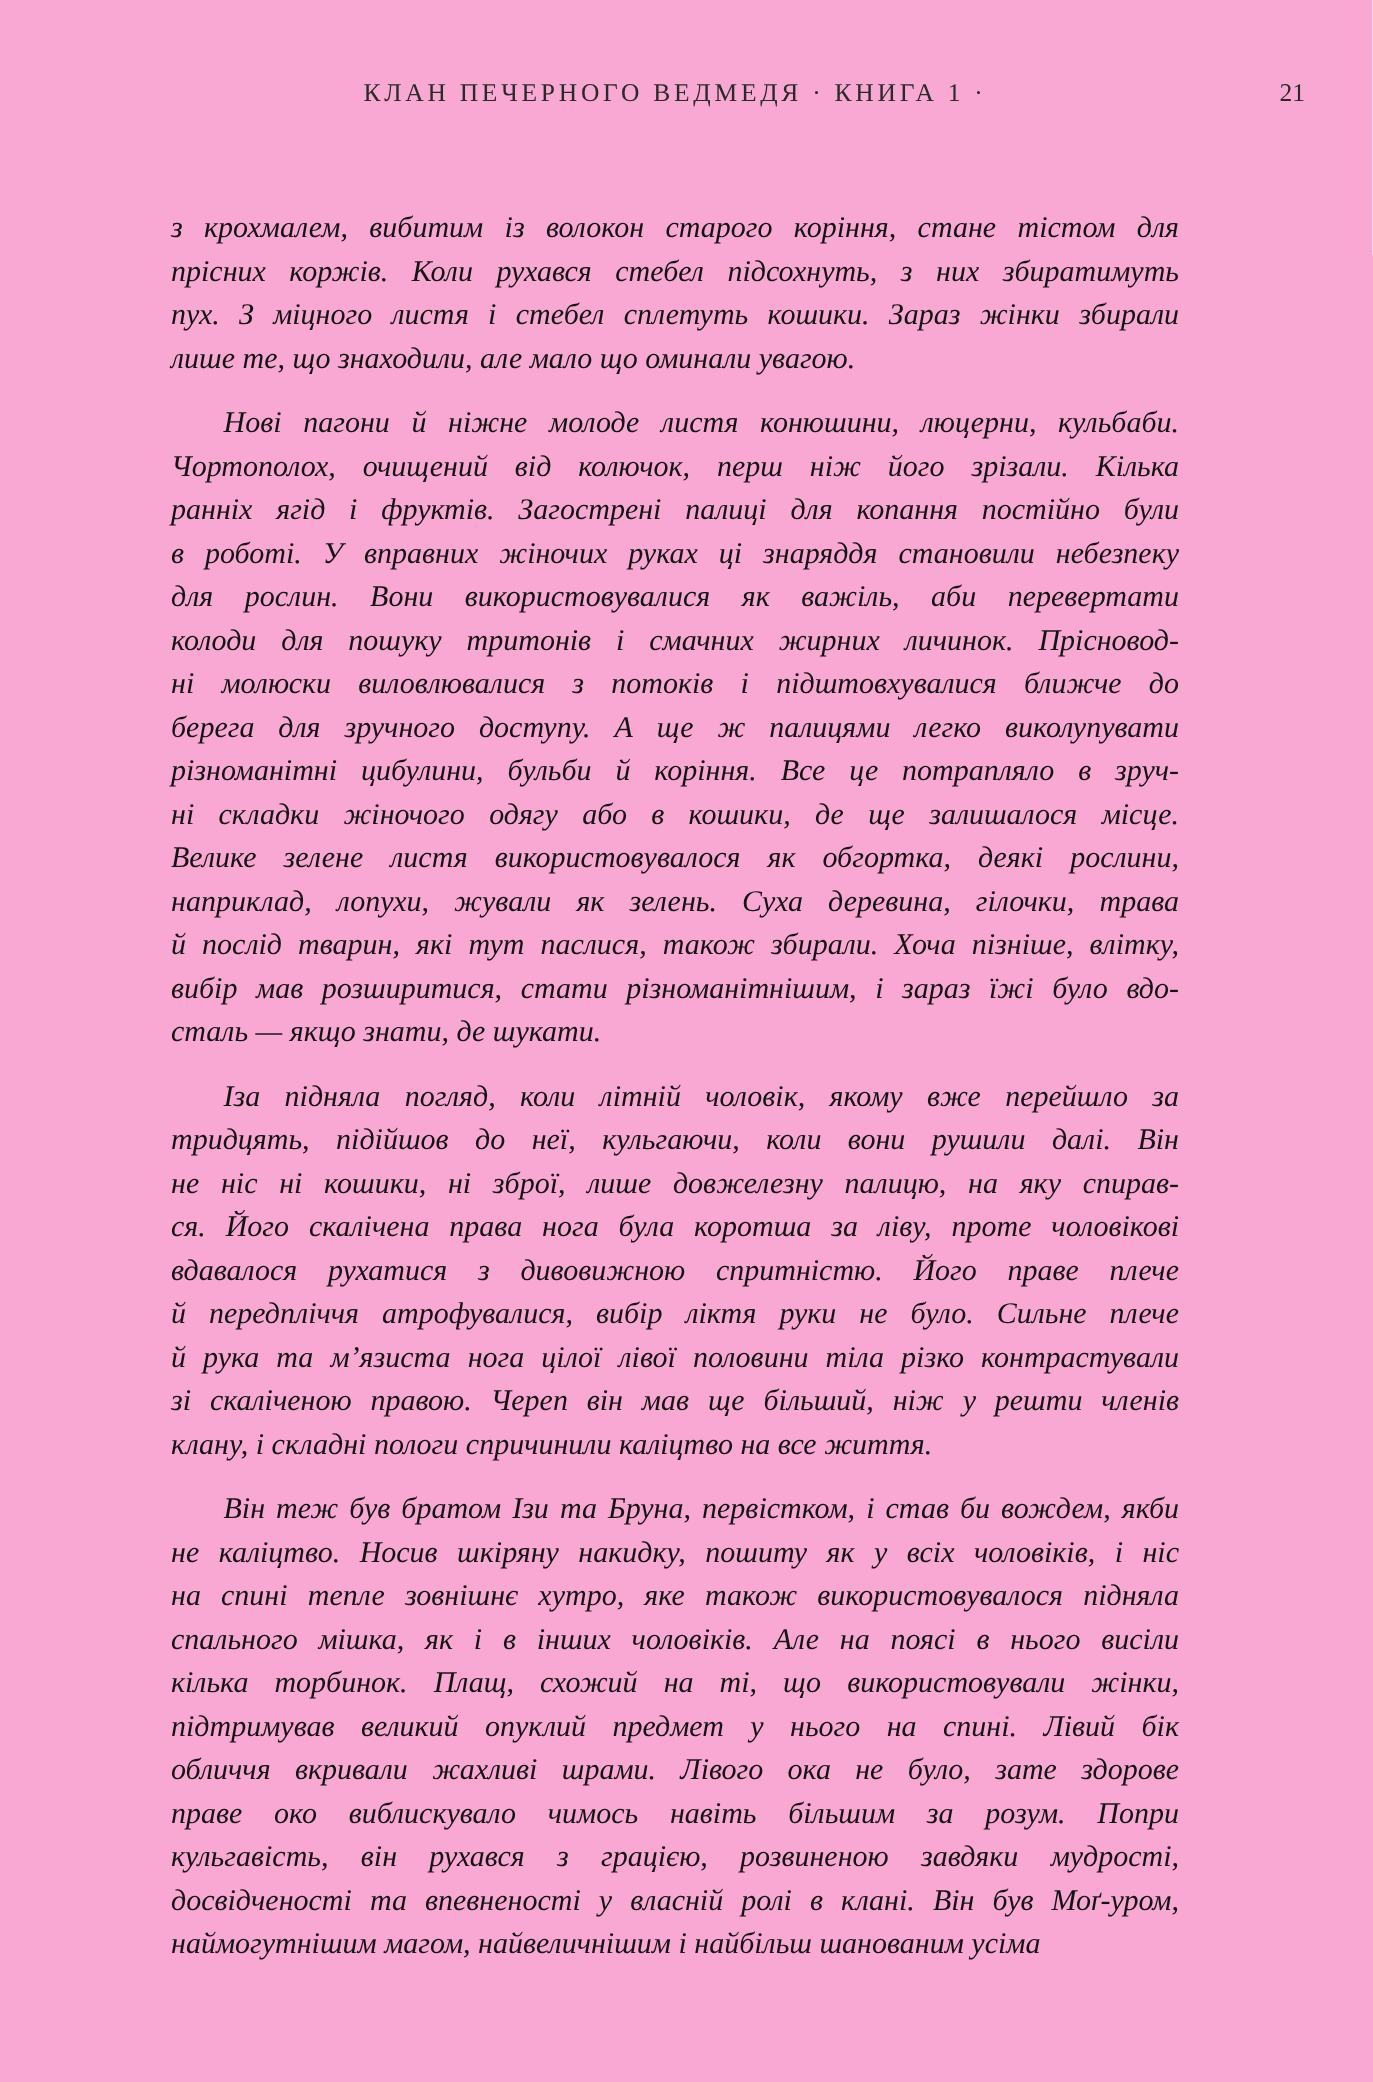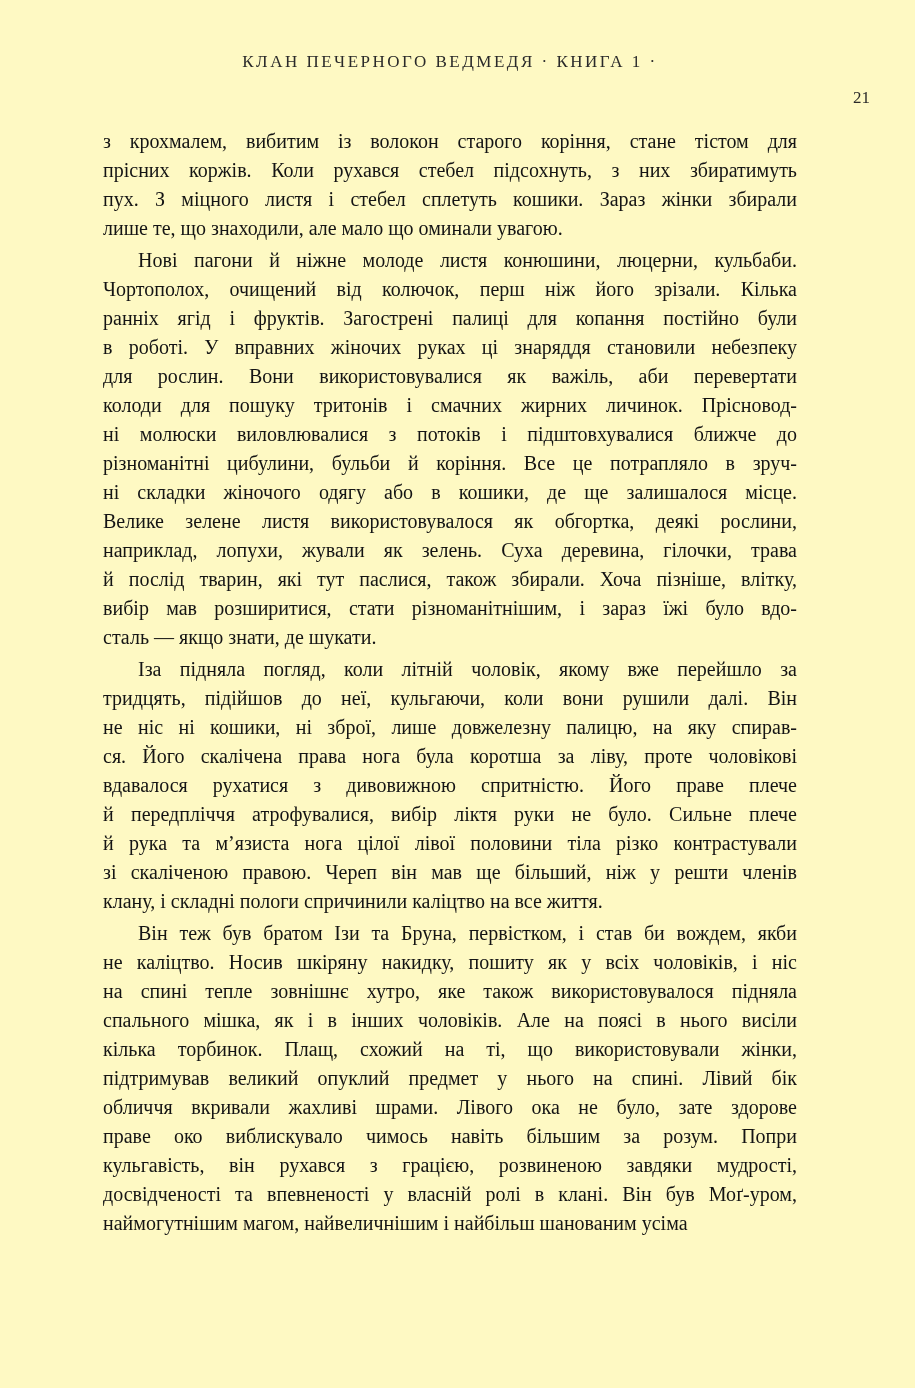--- a/index.html
+++ b/index.html
@@ -4,21 +4,21 @@
 <style>
   html, body {
     margin: 0;
     padding: 0;
     background: #ffffff;
   }
   .page {
     position: relative;
     width: 915px;
     height: 1388px;
-    background: #fef9c3;
+    background: #f9a8d4;
     color: #151515;
     font-family: "Liberation Serif", "DejaVu Serif", serif;
     overflow: hidden;
   }
   .running-head {
     position: absolute;
     top: 52px;
     left: 100px;
     width: 700px;
     height: 24px;
@@ -31,34 +31,34 @@
     white-space: nowrap;
   }
   .page-number {
     position: absolute;
     top: 52px;
     left: 820px;
     width: 50px;
     text-align: right;
     font-size: 17px;
     color: #2a2a2a;
-    margin-top: 36px;
   }
   .text-block {
     position: absolute;
     top: 124px;
     left: 100px;
     width: 700px;
     font-size: 20px;
     line-height: 29px;
     color: #141414;
   }
   .paragraph {
-    margin: 3px;
+    margin: 14px;
     padding: 0;
+    font-style: italic;
   }
   .line {
     height: 29px;
     text-align: justify;
     text-align-last: justify;
     white-space: normal;
   }
   .line.last {
     text-align-last: left;
   }
@@ -82,20 +82,21 @@
         <div class="line last">лише те, що знаходили, але мало що оминали увагою.</div>
       </div>
       <div class="paragraph">
         <div class="line indent">Нові пагони й ніжне молоде листя конюшини, люцерни, кульбаби.</div>
         <div class="line">Чортополох, очищений від колючок, перш ніж його зрізали. Кілька</div>
         <div class="line">ранніх ягід і фруктів. Загострені палиці для копання постійно були</div>
         <div class="line">в роботі. У вправних жіночих руках ці знаряддя становили небезпеку</div>
         <div class="line">для рослин. Вони використовувалися як важіль, аби перевертати</div>
         <div class="line">колоди для пошуку тритонів і смачних жирних личинок. Прісновод-</div>
         <div class="line">ні молюски виловлювалися з потоків і підштовхувалися ближче до</div>
+        <div class="line">берега для зручного доступу. А ще ж палицями легко виколупувати</div>
         <div class="line">різноманітні цибулини, бульби й коріння. Все це потрапляло в зруч-</div>
         <div class="line">ні складки жіночого одягу або в кошики, де ще залишалося місце.</div>
         <div class="line">Велике зелене листя використовувалося як обгортка, деякі рослини,</div>
         <div class="line">наприклад, лопухи, жували як зелень. Суха деревина, гілочки, трава</div>
         <div class="line">й послід тварин, які тут паслися, також збирали. Хоча пізніше, влітку,</div>
         <div class="line">вибір мав розширитися, стати різноманітнішим, і зараз їжі було вдо-</div>
         <div class="line last">сталь — якщо знати, де шукати.</div>
       </div>
       <div class="paragraph">
         <div class="line indent">Іза підняла погляд, коли літній чоловік, якому вже перейшло за</div>

